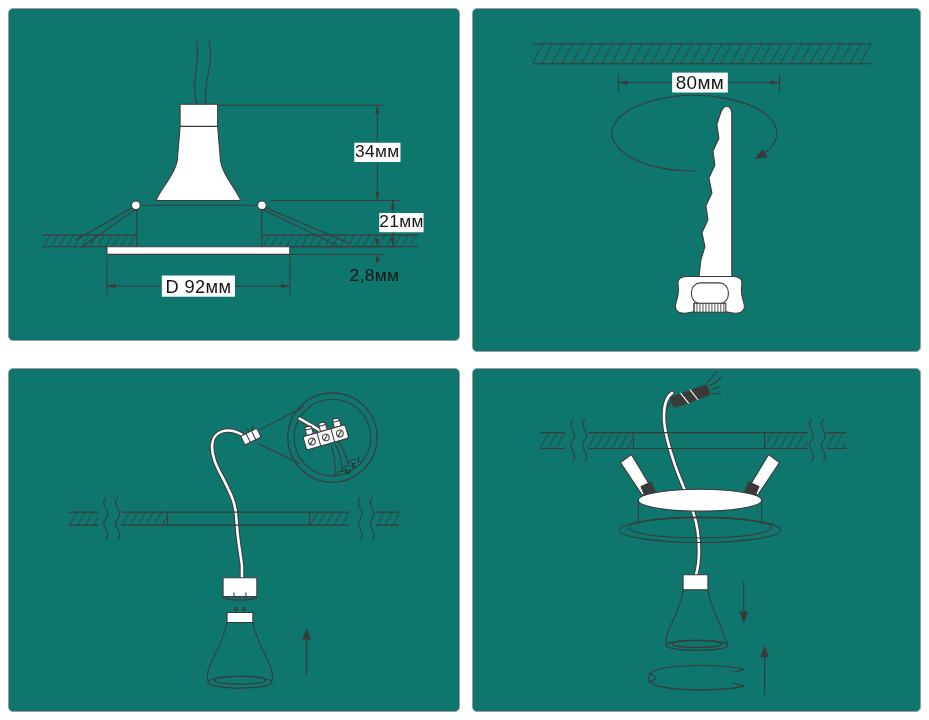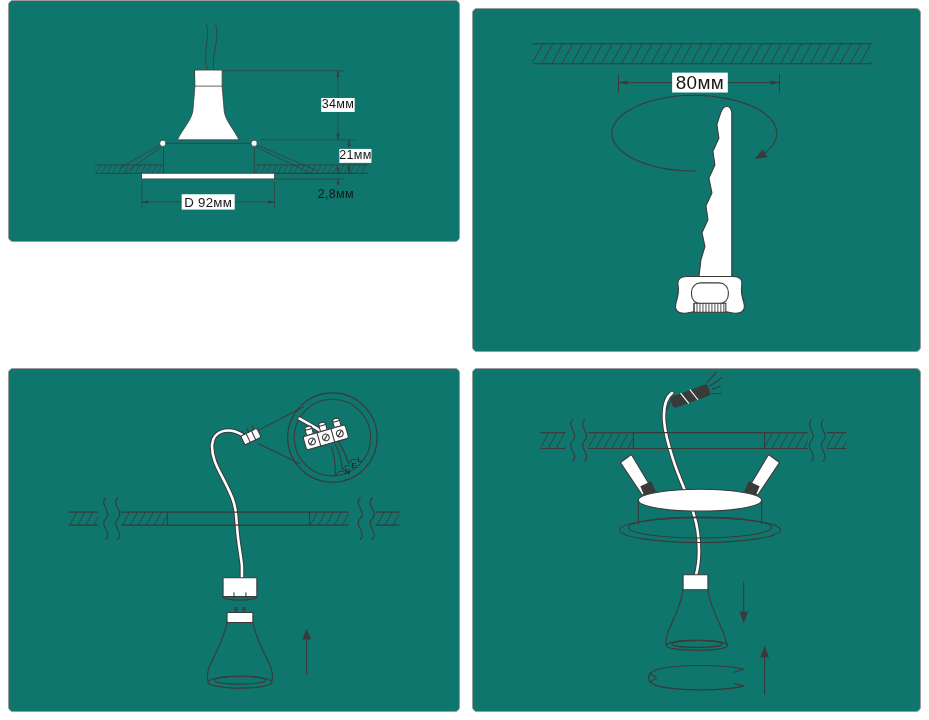--- a/index.html
+++ b/index.html
@@ -1,20 +1,20 @@
 <!DOCTYPE html>
 <html><head>
 <meta charset="utf-8">
 <style>
   html,body{margin:0;padding:0;background:#ffffff;}
   #stage{position:relative;width:929px;height:720px;background:#ffffff;overflow:hidden;
          font-family:"Liberation Sans",sans-serif;}
   .panel{position:absolute;background:#0f766e;border:1px solid #9b9b9b;border-radius:5px;box-sizing:border-box;}
   .panel svg{position:absolute;left:0;top:0;width:100%;height:100%;}
-  #p1{left:8px;top:0;width:452px;height:242px;}
+  #p1{left:8px;top:8px;width:452px;height:333px;}
   #p2{left:472px;top:8px;width:449px;height:344px;}
   #p3{left:8px;top:368px;width:452px;height:344px;}
   #p4{left:472px;top:368px;width:449px;height:344px;}
   svg line,svg path,svg rect,svg circle,svg ellipse,svg polyline,svg polygon{
     stroke:#3a3a3a;stroke-width:1.1;fill:none;stroke-linecap:round;stroke-linejoin:round;}
   .f{fill:#fff;}
   .k{fill:#3a3a3a;stroke:none;}
   .w{stroke:#fff;}
   .bg{fill:#fff;stroke:none;}
   .cbl{stroke-width:4.6;}

